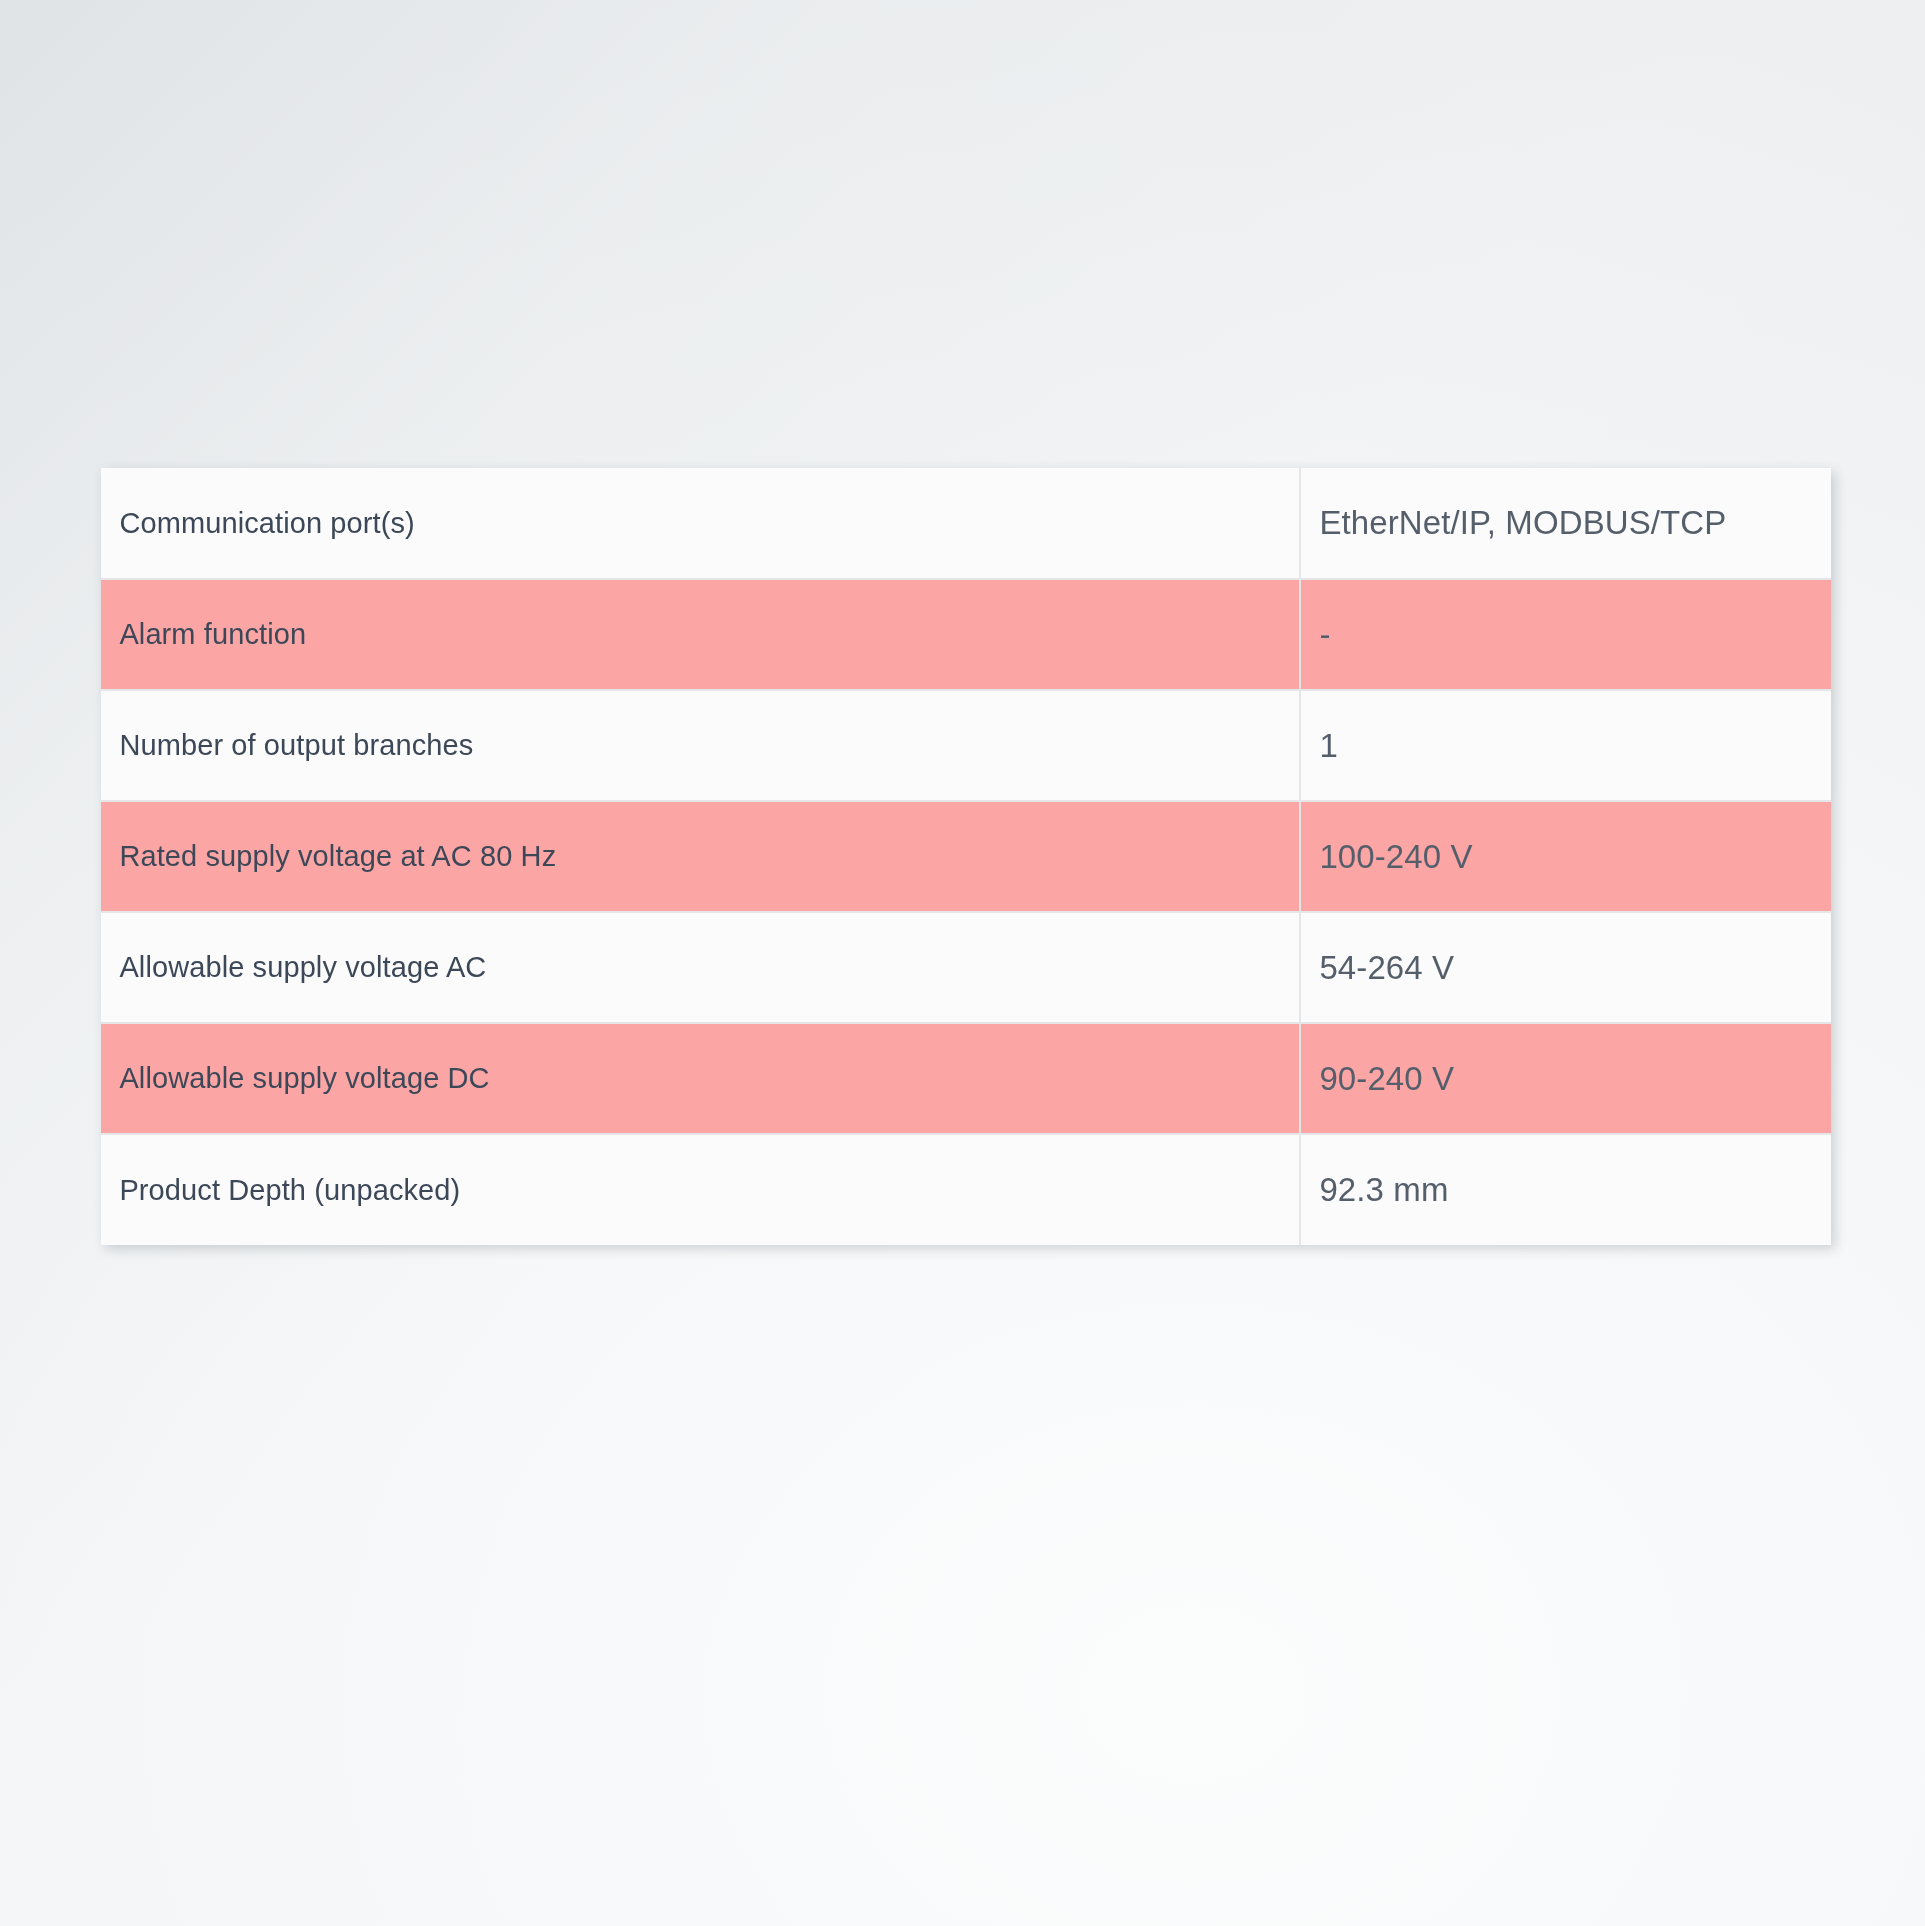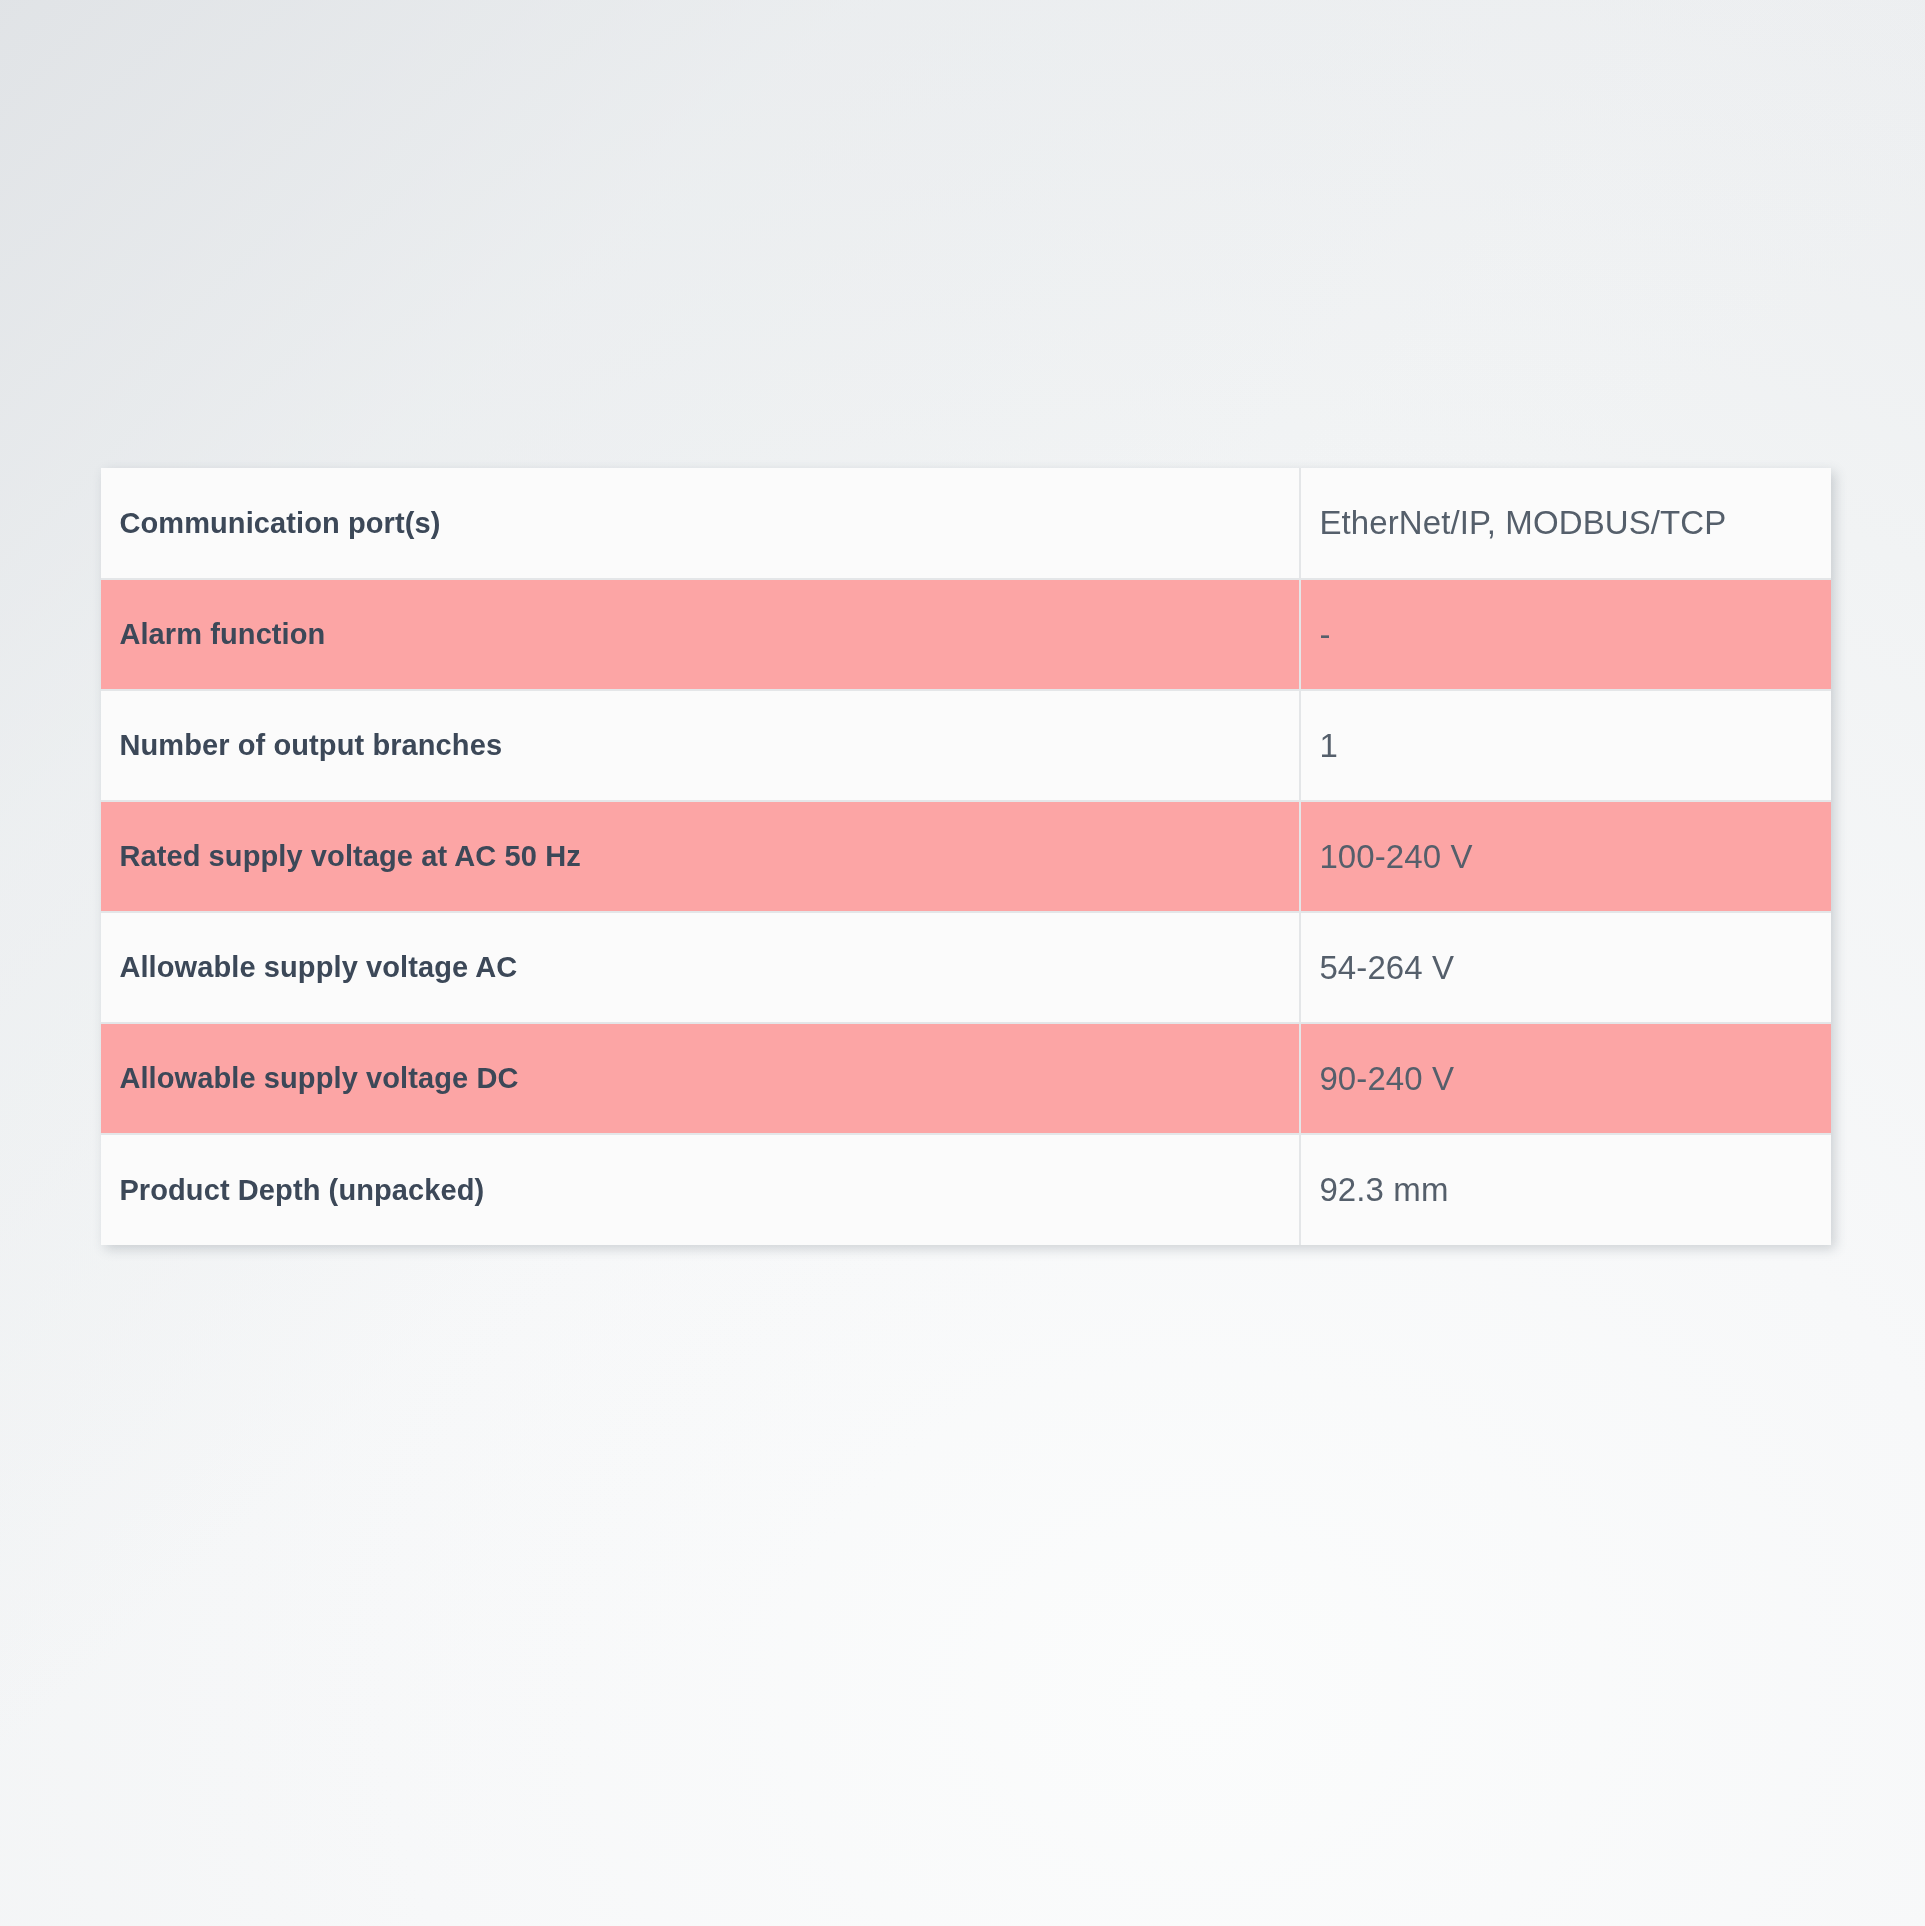--- a/index.html
+++ b/index.html
@@ -73,21 +73,21 @@
     vertical-align: middle;
     box-sizing: border-box;
   }
 
   table.spec-table tr:last-child td {
     border-bottom: none;
     margin-left: 20px;
   }
 
   td.cell-label {
-    font-weight: bold;
+    font-weight: normal;
     font-size: 29px;
     color: #3c4858;
     letter-spacing: 0.1px;
     padding-left: 20px;
   }
 
   td.cell-value {
     font-weight: normal;
     font-size: 33px;
     color: #555f6b;
@@ -118,21 +118,21 @@
           <td class="cell-label">Alarm function</td>
           <td class="cell-value">-</td>
         </tr>
 
         <tr class="striped">
           <td class="cell-label">Number of output branches</td>
           <td class="cell-value">1</td>
         </tr>
 
         <tr>
-          <td class="cell-label">Rated supply voltage at AC 50 Hz</td>
+          <td class="cell-label">Rated supply voltage at AC 80 Hz</td>
           <td class="cell-value">100-240 V</td>
         </tr>
 
         <tr class="striped">
           <td class="cell-label">Allowable supply voltage AC</td>
           <td class="cell-value">54-264 V</td>
         </tr>
 
         <tr>
           <td class="cell-label">Allowable supply voltage DC</td>

